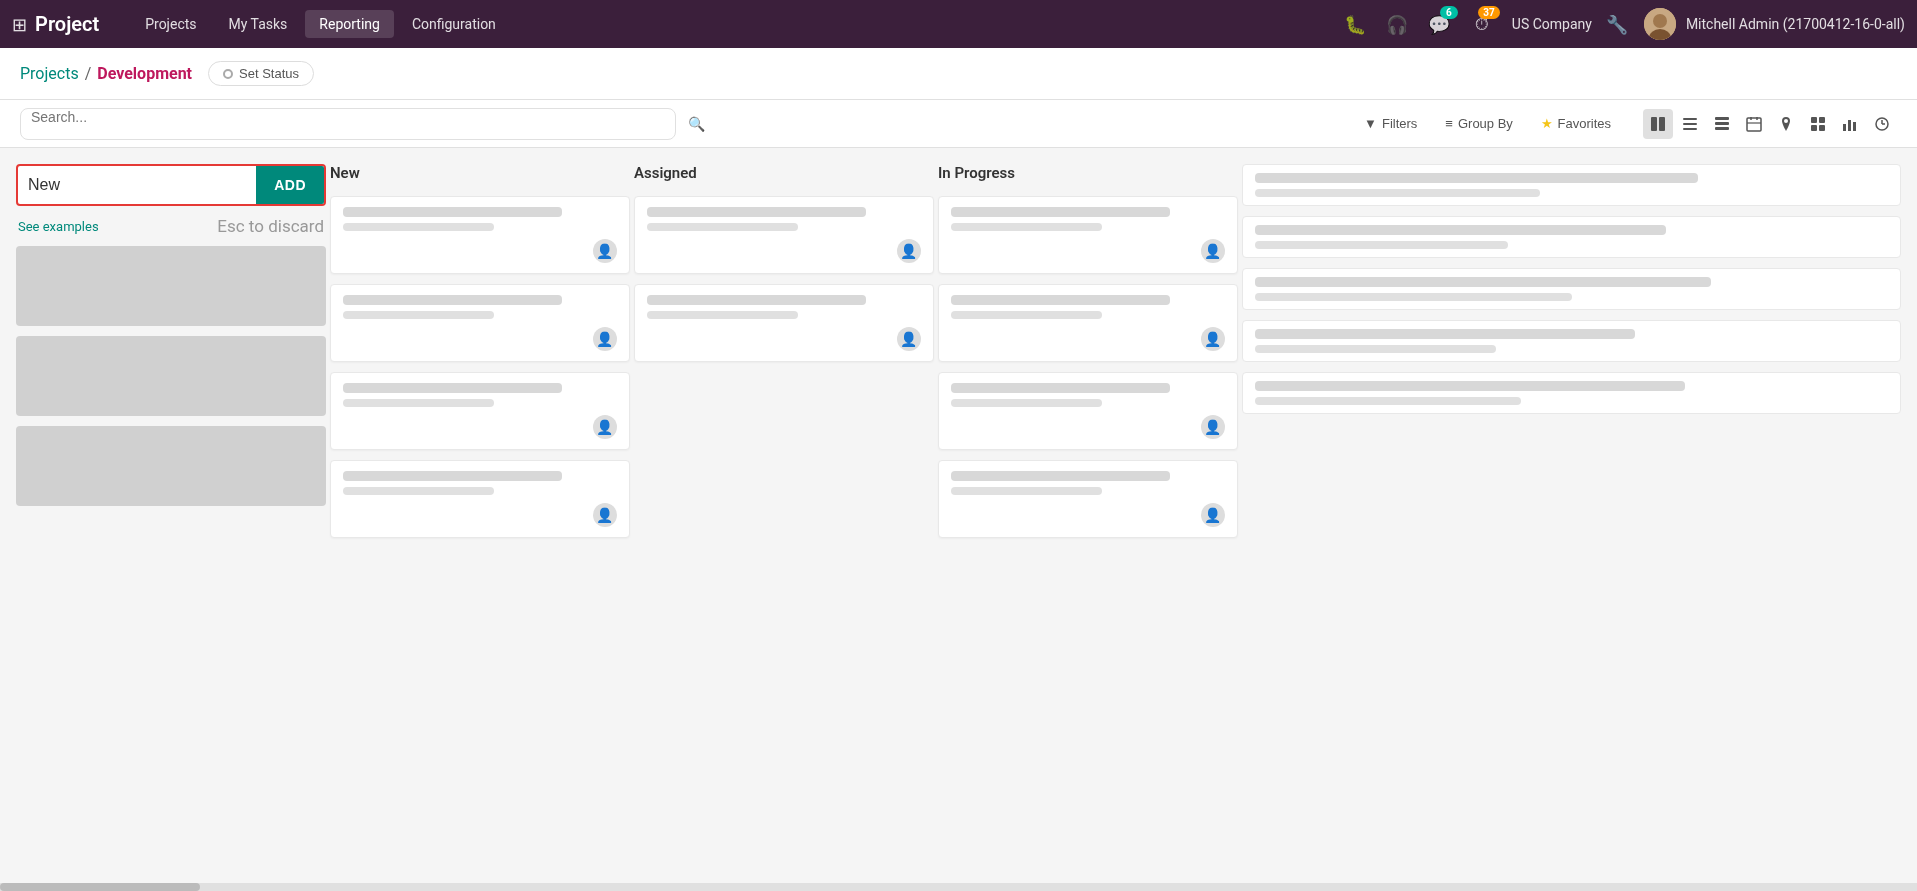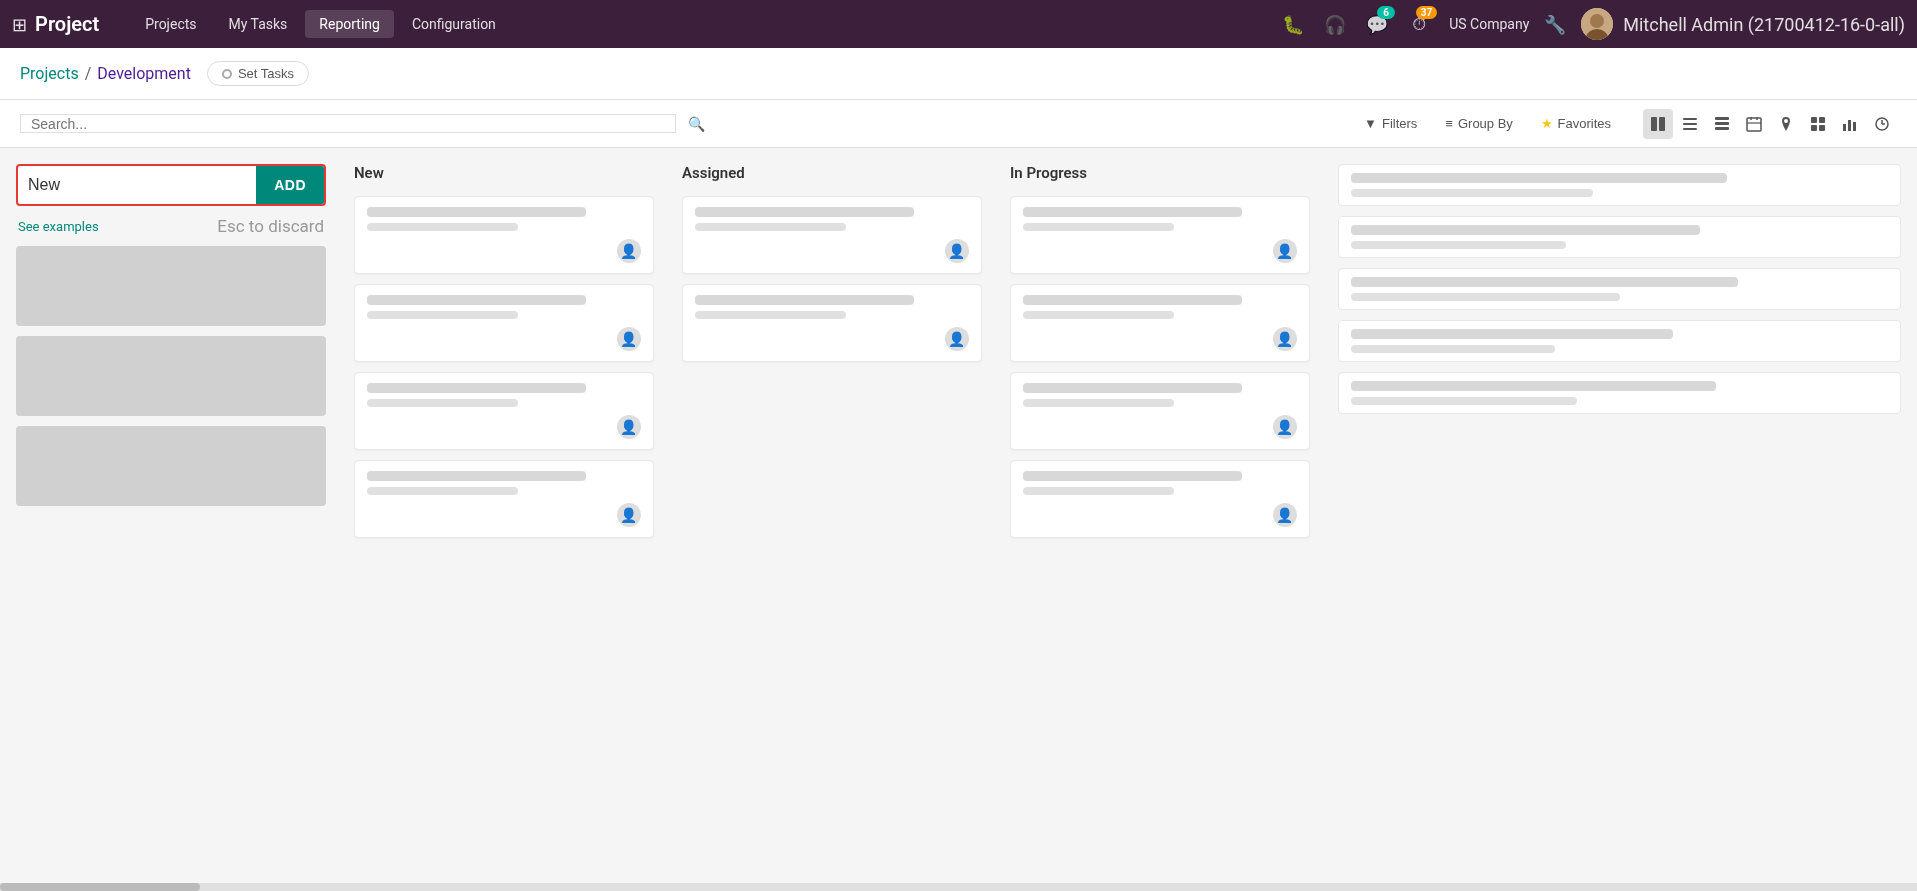--- a/index.html
+++ b/index.html
@@ -40,56 +40,56 @@
       cursor: pointer; color: rgba(255,255,255,0.8); font-size: 18px;
     }
     .badge {
       position: absolute; top: -2px; right: -2px;
       background: #00bfa5; color: #fff; font-size: 10px;
       border-radius: 10px; padding: 1px 5px; min-width: 18px; text-align: center; font-weight: 700;
     }
     .badge.orange { background: #ff9800; margin-left: 32px; }
     .company-name { color: rgba(255,255,255,0.85); font-size: 14px; margin-left: 4px; }
     .wrench-icon { font-size: 18px; color: rgba(255,255,255,0.7); cursor: pointer; }
-    .user-name { font-size: 18px; color: rgba(255,255,255,0.85); cursor: pointer; }
+    .user-name { font-size: 14px; color: rgba(255,255,255,0.85); cursor: pointer; }
 
     
     .breadcrumb-bar {
       background: #fff;
       height: 52px;
       display: flex; align-items: center;
       padding: 0 20px;
       border-bottom: 1px solid #e0e0e0;
     }
     .breadcrumb-link { color: #00897b; font-size: 16px; cursor: pointer; text-decoration: none; }
     .breadcrumb-sep { color: #666; font-size: 16px; margin: 0 6px; }
-    .breadcrumb-current { color: #4c1d95; font-size: 16px; font-weight: 400; }
+    .breadcrumb-current { color: #be185d; font-size: 16px; font-weight: 700; }
     .set-status-btn {
       margin-left: 16px;
       display: flex; align-items: center; gap: 6px;
       border: 1px solid #ddd; border-radius: 20px;
       padding: 4px 14px; font-size: 13px; color: #555;
       cursor: pointer; background: #fff;
     }
     .status-dot { width: 10px; height: 10px; border-radius: 50%; border: 2px solid #aaa; background: transparent; }
 
     
     .filter-bar {
       background: #fff;
       height: 48px;
       display: flex; align-items: center;
       padding: 0 20px;
       border-bottom: 1px solid #e0e0e0;
       gap: 4px;
     }
     .search-box {
       flex: 1;
-      display: flex; align-items: flex-end;
-      border: 1px solid #e0e0e0; border-radius: 0;
-      padding: 0 10px; height: 19px; background: #fff;
+      display: flex; align-items: flex-start;
+      border: 1px solid #e0e0e0; border-radius: 8px;
+      padding: 0 10px; height: 32px; background: #fff;
       margin-right: 8px;
     }
     .search-box input {
       border: none; outline: none; font-size: 14px; color: #666; width: 100%; background: transparent;
     }
     .filter-btn {
       display: flex; align-items: center; gap: 5px;
       padding: 5px 12px; font-size: 13px; color: #555;
       cursor: pointer; border-radius: 4px; background: transparent;
       border: none;
@@ -103,21 +103,21 @@
       border-radius: 4px; cursor: pointer; color: #555; font-size: 16px;
       border: none; background: transparent;
     }
     .view-icon-btn.active { background: #e0e0e0; }
 
     
     .kanban-container {
       display: flex;
       flex-direction: row;
       padding: 16px;
-      gap: 28px;
+      gap: 4px;
       overflow-x: auto;
       height: calc(891px - 48px - 52px - 48px - 4px);
     }
 
     
     .kanban-col {
       min-width: 310px;
       max-width: 310px;
       display: flex;
       flex-direction: column;
@@ -267,21 +267,21 @@
     <span class="user-name">Mitchell Admin (21700412-16-0-all)</span>
   </div>
 </div>
 
 <div class="breadcrumb-bar">
   <a class="breadcrumb-link">Projects</a>
   <span class="breadcrumb-sep">/</span>
   <span class="breadcrumb-current">Development</span>
   <button class="set-status-btn">
     <span class="status-dot"></span>
-    <span>Set Tasks</span>
+    <span>Set Status</span>
   </button>
 </div>
 
 <div class="filter-bar">
   <div class="search-box">
     <input type="text" placeholder="Search..." style="">
   </div>
   <span style="font-size:14px;color:#aaa;margin-right:4px;">🔍</span>
 
   <div style="flex:1"></div>

